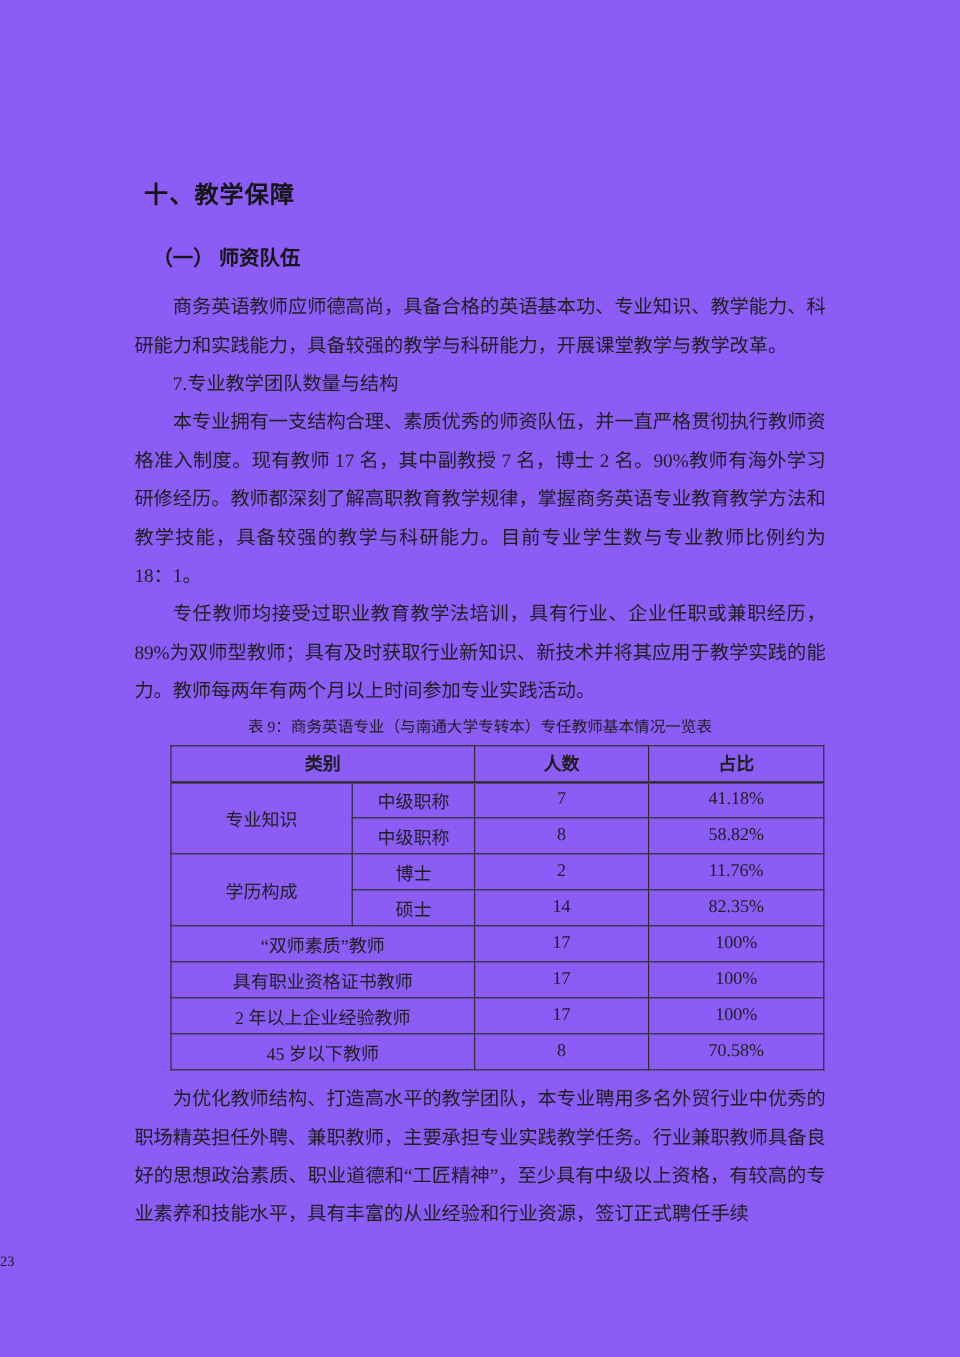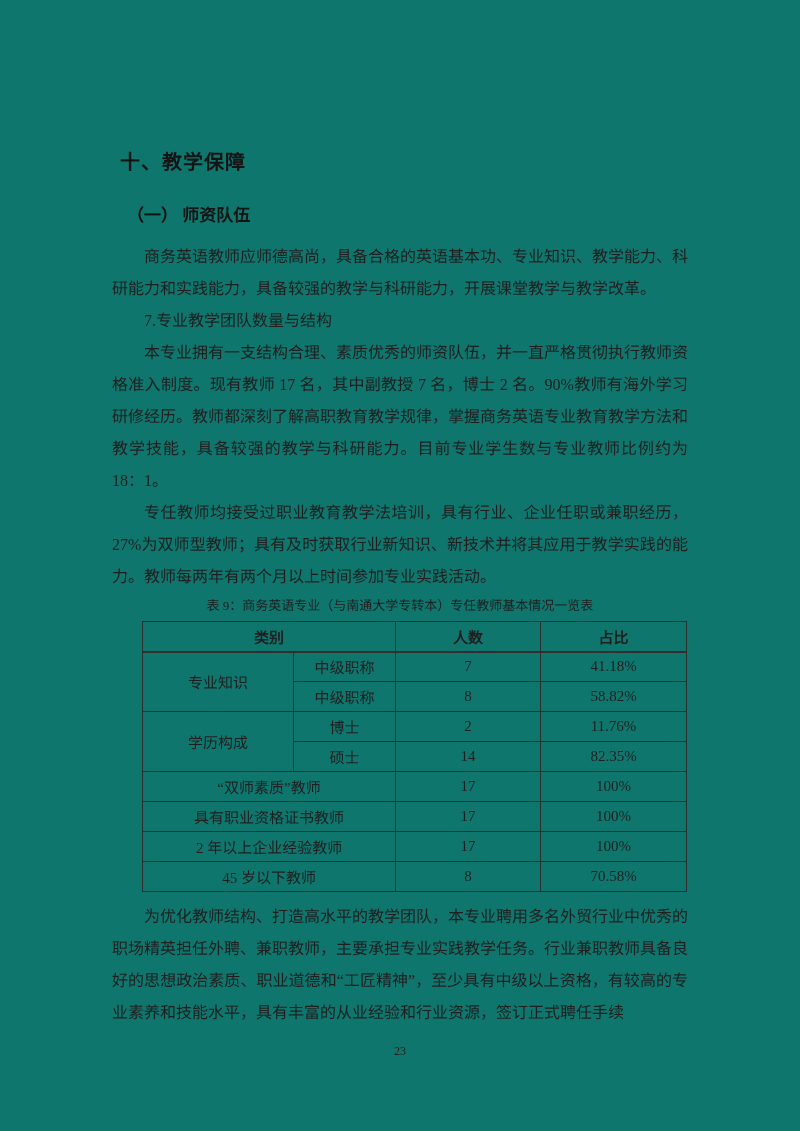--- a/index.html
+++ b/index.html
@@ -4,21 +4,21 @@
 <style>
   * { margin:0; padding:0; box-sizing:border-box; }
   html,body { width:800px; height:1131px; }
   body {
     background:#f4f4f4;
     font-family:"Liberation Serif","DejaVu Serif",serif;
   }
   .page {
     position:relative;
     width:800px; height:1131px;
-    background:#0f766e;
+    background:#8b5cf6;
     color:#1f1f1f;
     overflow:hidden;
   }
   .chapter-heading {
     position:absolute;
     top:146px; left:120px;
     font-family:"Liberation Sans","DejaVu Sans",sans-serif;
     font-size:20px; font-weight:700;
     letter-spacing:1px;
     color:#141414;
@@ -69,38 +69,37 @@
   .closing-para {
     position:absolute;
     top:901px; left:112px; width:576px;
     font-size:16px; line-height:32px;
     text-align:justify;
     text-indent:2em;
   }
   .page-number {
     position:absolute;
     top:1044px; left:0; width:800px;
-    text-align:center;
     font-size:12px;
     color:#1f1f1f;
   }
 </style>
 </head>
 <body>
 
 <div class="page">
 
   <div class="chapter-heading">十、教学保障</div>
   <div class="section-heading">（一） 师资队伍</div>
 
   <div class="bodyflow">
     <p class="para">商务英语教师应师德高尚，具备合格的英语基本功、专业知识、教学能力、科研能力和实践能力，具备较强的教学与科研能力，开展课堂教学与教学改革。</p>
     <p class="para">7.专业教学团队数量与结构</p>
     <p class="para">本专业拥有一支结构合理、素质优秀的师资队伍，并一直严格贯彻执行教师资格准入制度。现有教师 17 名，其中副教授 7 名，博士 2 名。90%教师有海外学习研修经历。教师都深刻了解高职教育教学规律，掌握商务英语专业教育教学方法和教学技能，具备较强的教学与科研能力。目前专业学生数与专业教师比例约为 18：1。</p>
-    <p class="para">专任教师均接受过职业教育教学法培训，具有行业、企业任职或兼职经历，27%为双师型教师；具有及时获取行业新知识、新技术并将其应用于教学实践的能力。教师每两年有两个月以上时间参加专业实践活动。</p>
+    <p class="para">专任教师均接受过职业教育教学法培训，具有行业、企业任职或兼职经历，89%为双师型教师；具有及时获取行业新知识、新技术并将其应用于教学实践的能力。教师每两年有两个月以上时间参加专业实践活动。</p>
   </div>
 
   <div class="table-caption">表 9：商务英语专业（与南通大学专转本）专任教师基本情况一览表</div>
 
   <table class="tbl">
     <colgroup>
       <col style="width:151px">
       <col style="width:102px">
       <col style="width:145px">
       <col style="width:146px">

